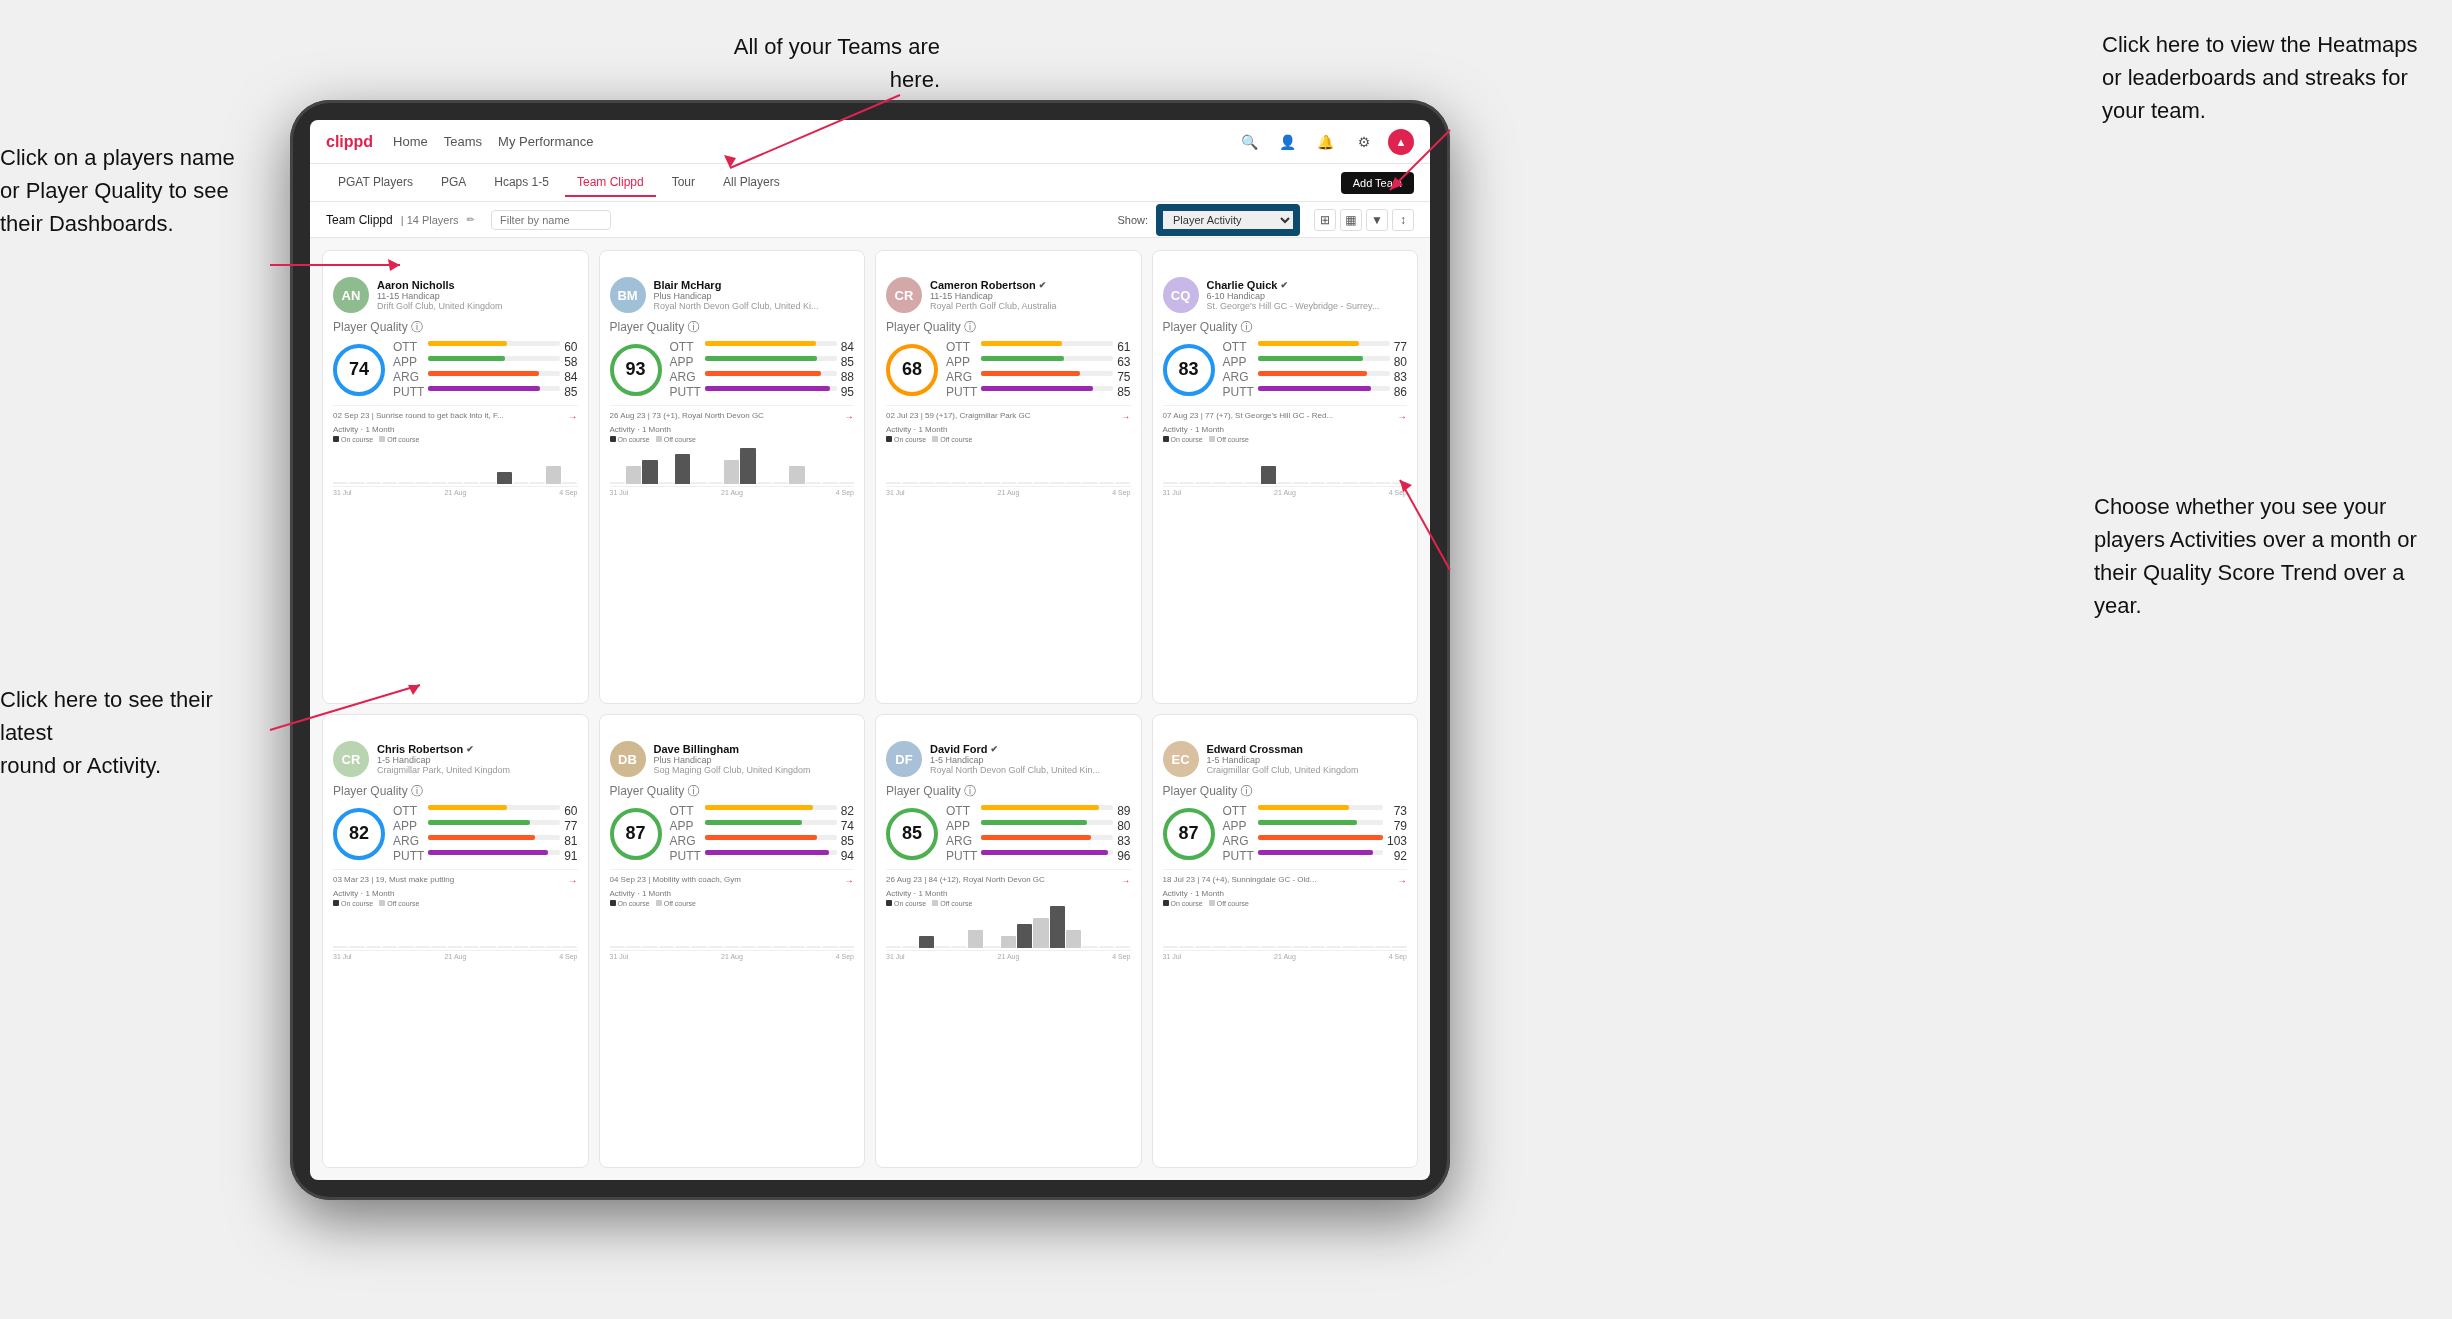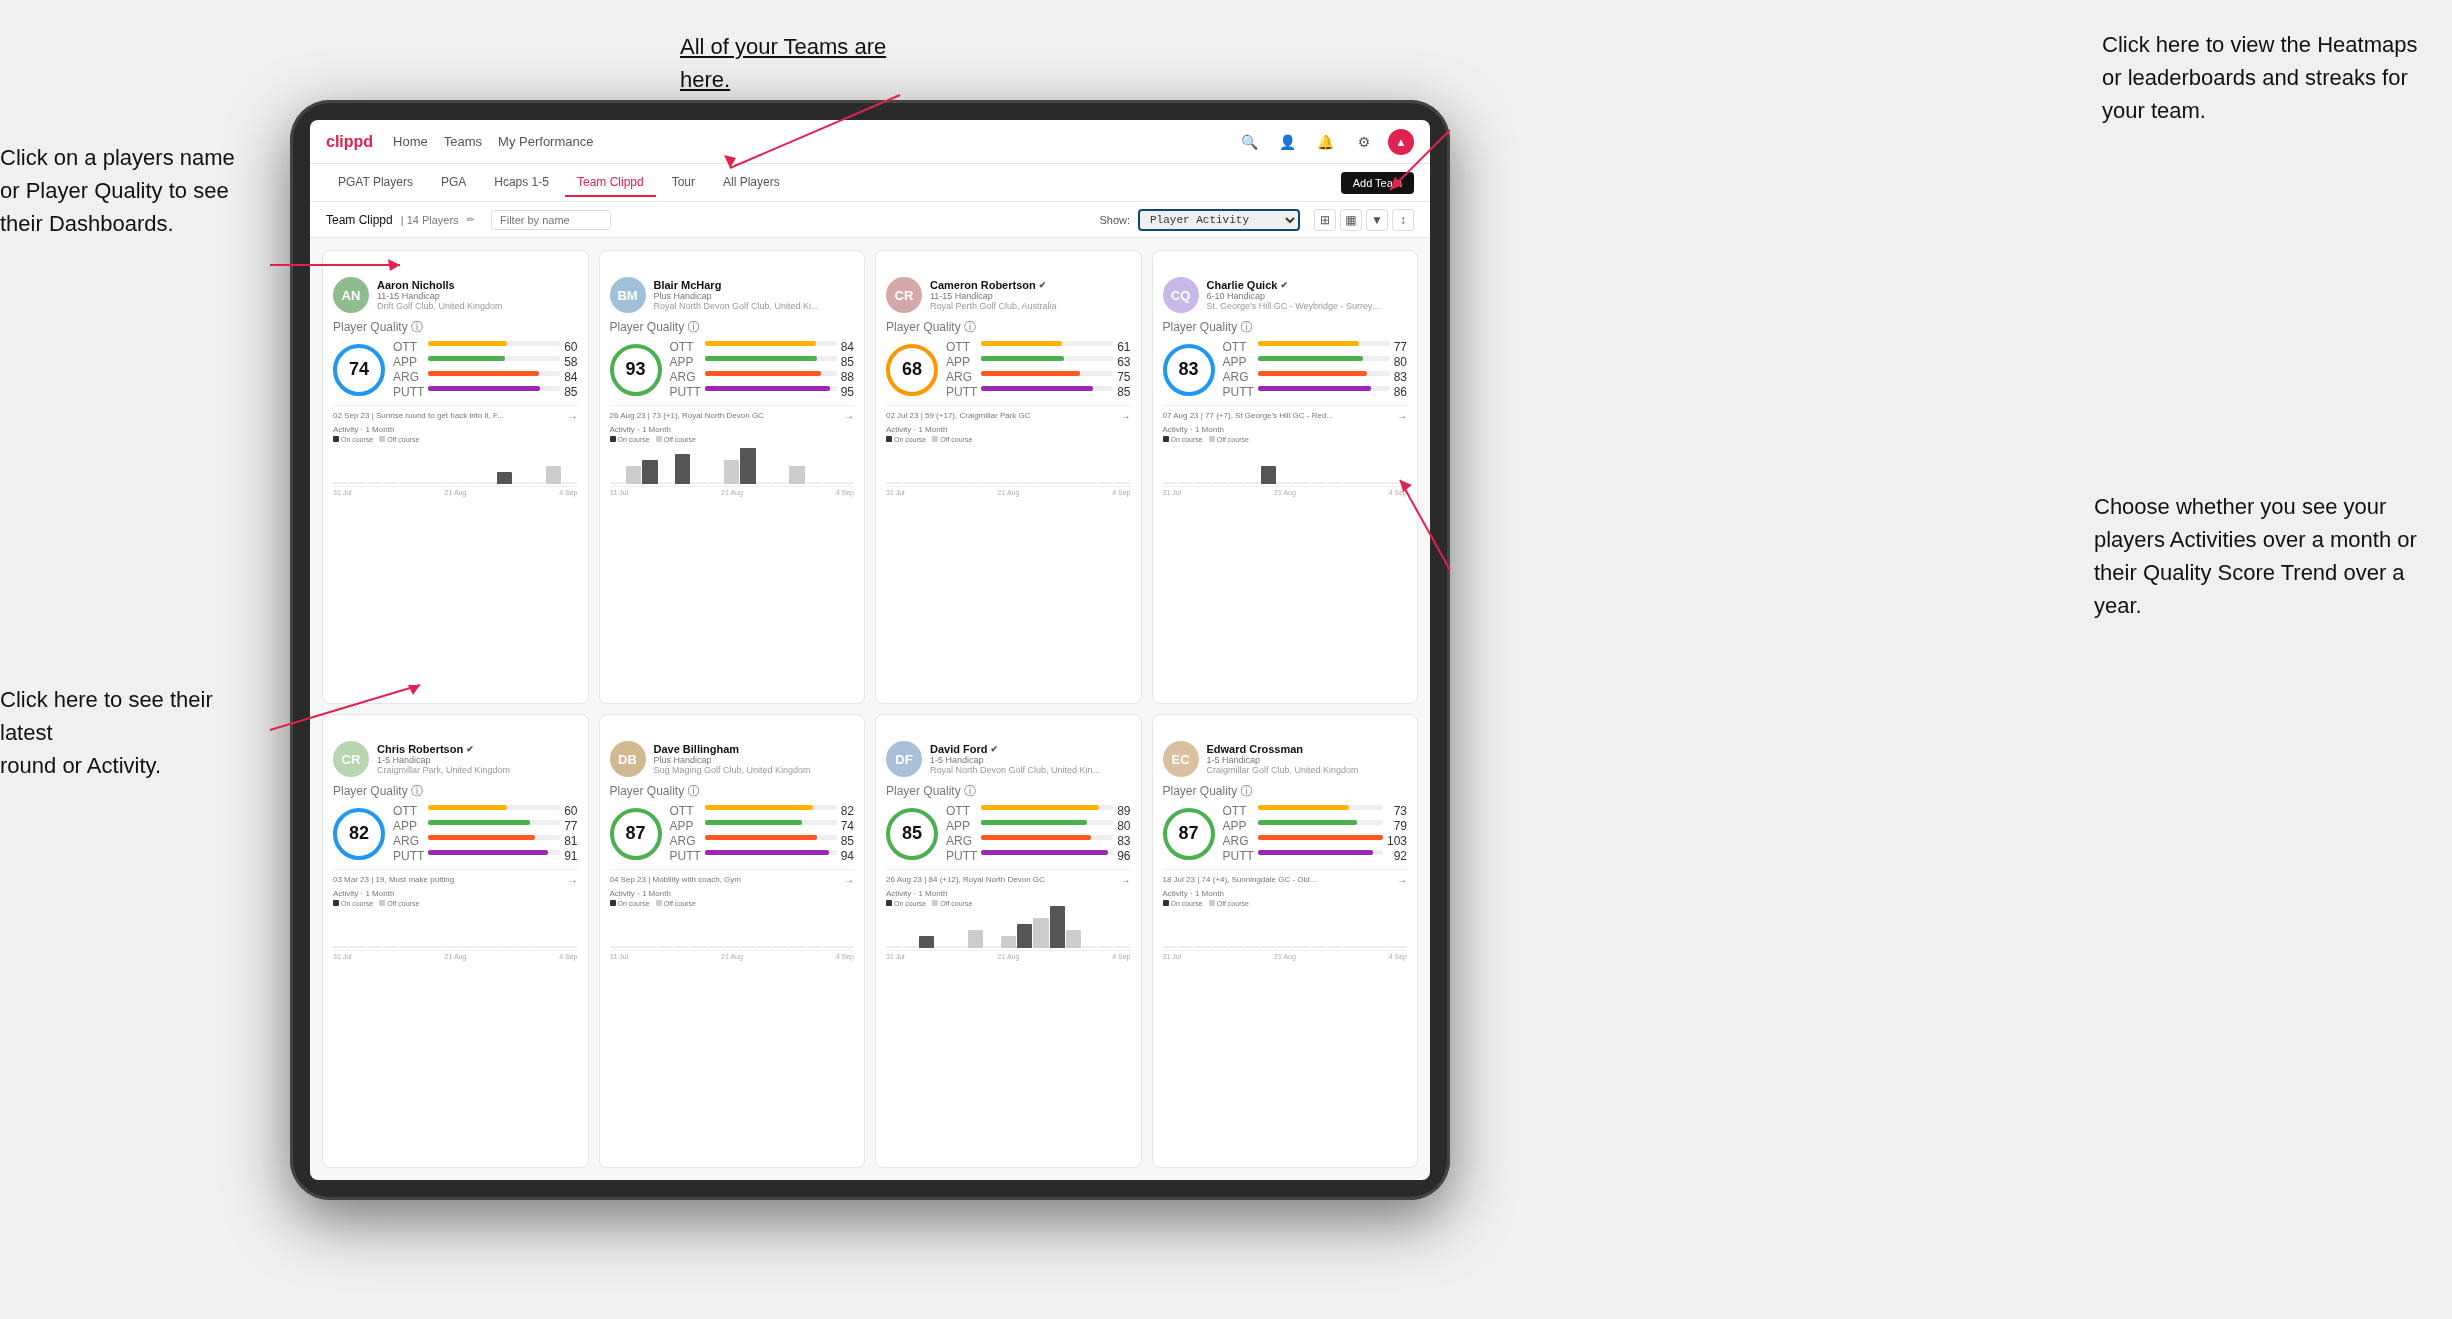--- a/index.html
+++ b/index.html
@@ -148,26 +148,25 @@
       color: #888;
     }
 
     .show-label {
       margin-left: auto;
       font-size: 11px;
       color: #555;
     }
 
     .show-select {
-      border: 2px solid #0c4a6e;
+      border: 7px solid #0c4a6e;
       border-radius: 4px;
       padding: 2px 6px;
       font-size: 11px;
       color: #333;
-      font-family: Liberation Mono, monospace;
     }
 
     .view-icons {
       display: flex;
       gap: 4px;
       margin-left: 6px;
     }
 
     .view-icon {
       width: 22px;
@@ -400,23 +399,22 @@
       top: 0; left: 0;
       width: 2452px;
       height: 1319px;
       pointer-events: none;
     }
 
     
     .anno-teams {
       top: 30px;
       left: 680px;
-      text-align: left;
+      text-align: right;
       font-size: 22px;
-      text-decoration: underline;
     }
 
     .anno-heatmaps {
       top: 28px;
       right: 30px;
       max-width: 320px;
       text-align: left;
       font-size: 22px;
     }
 

